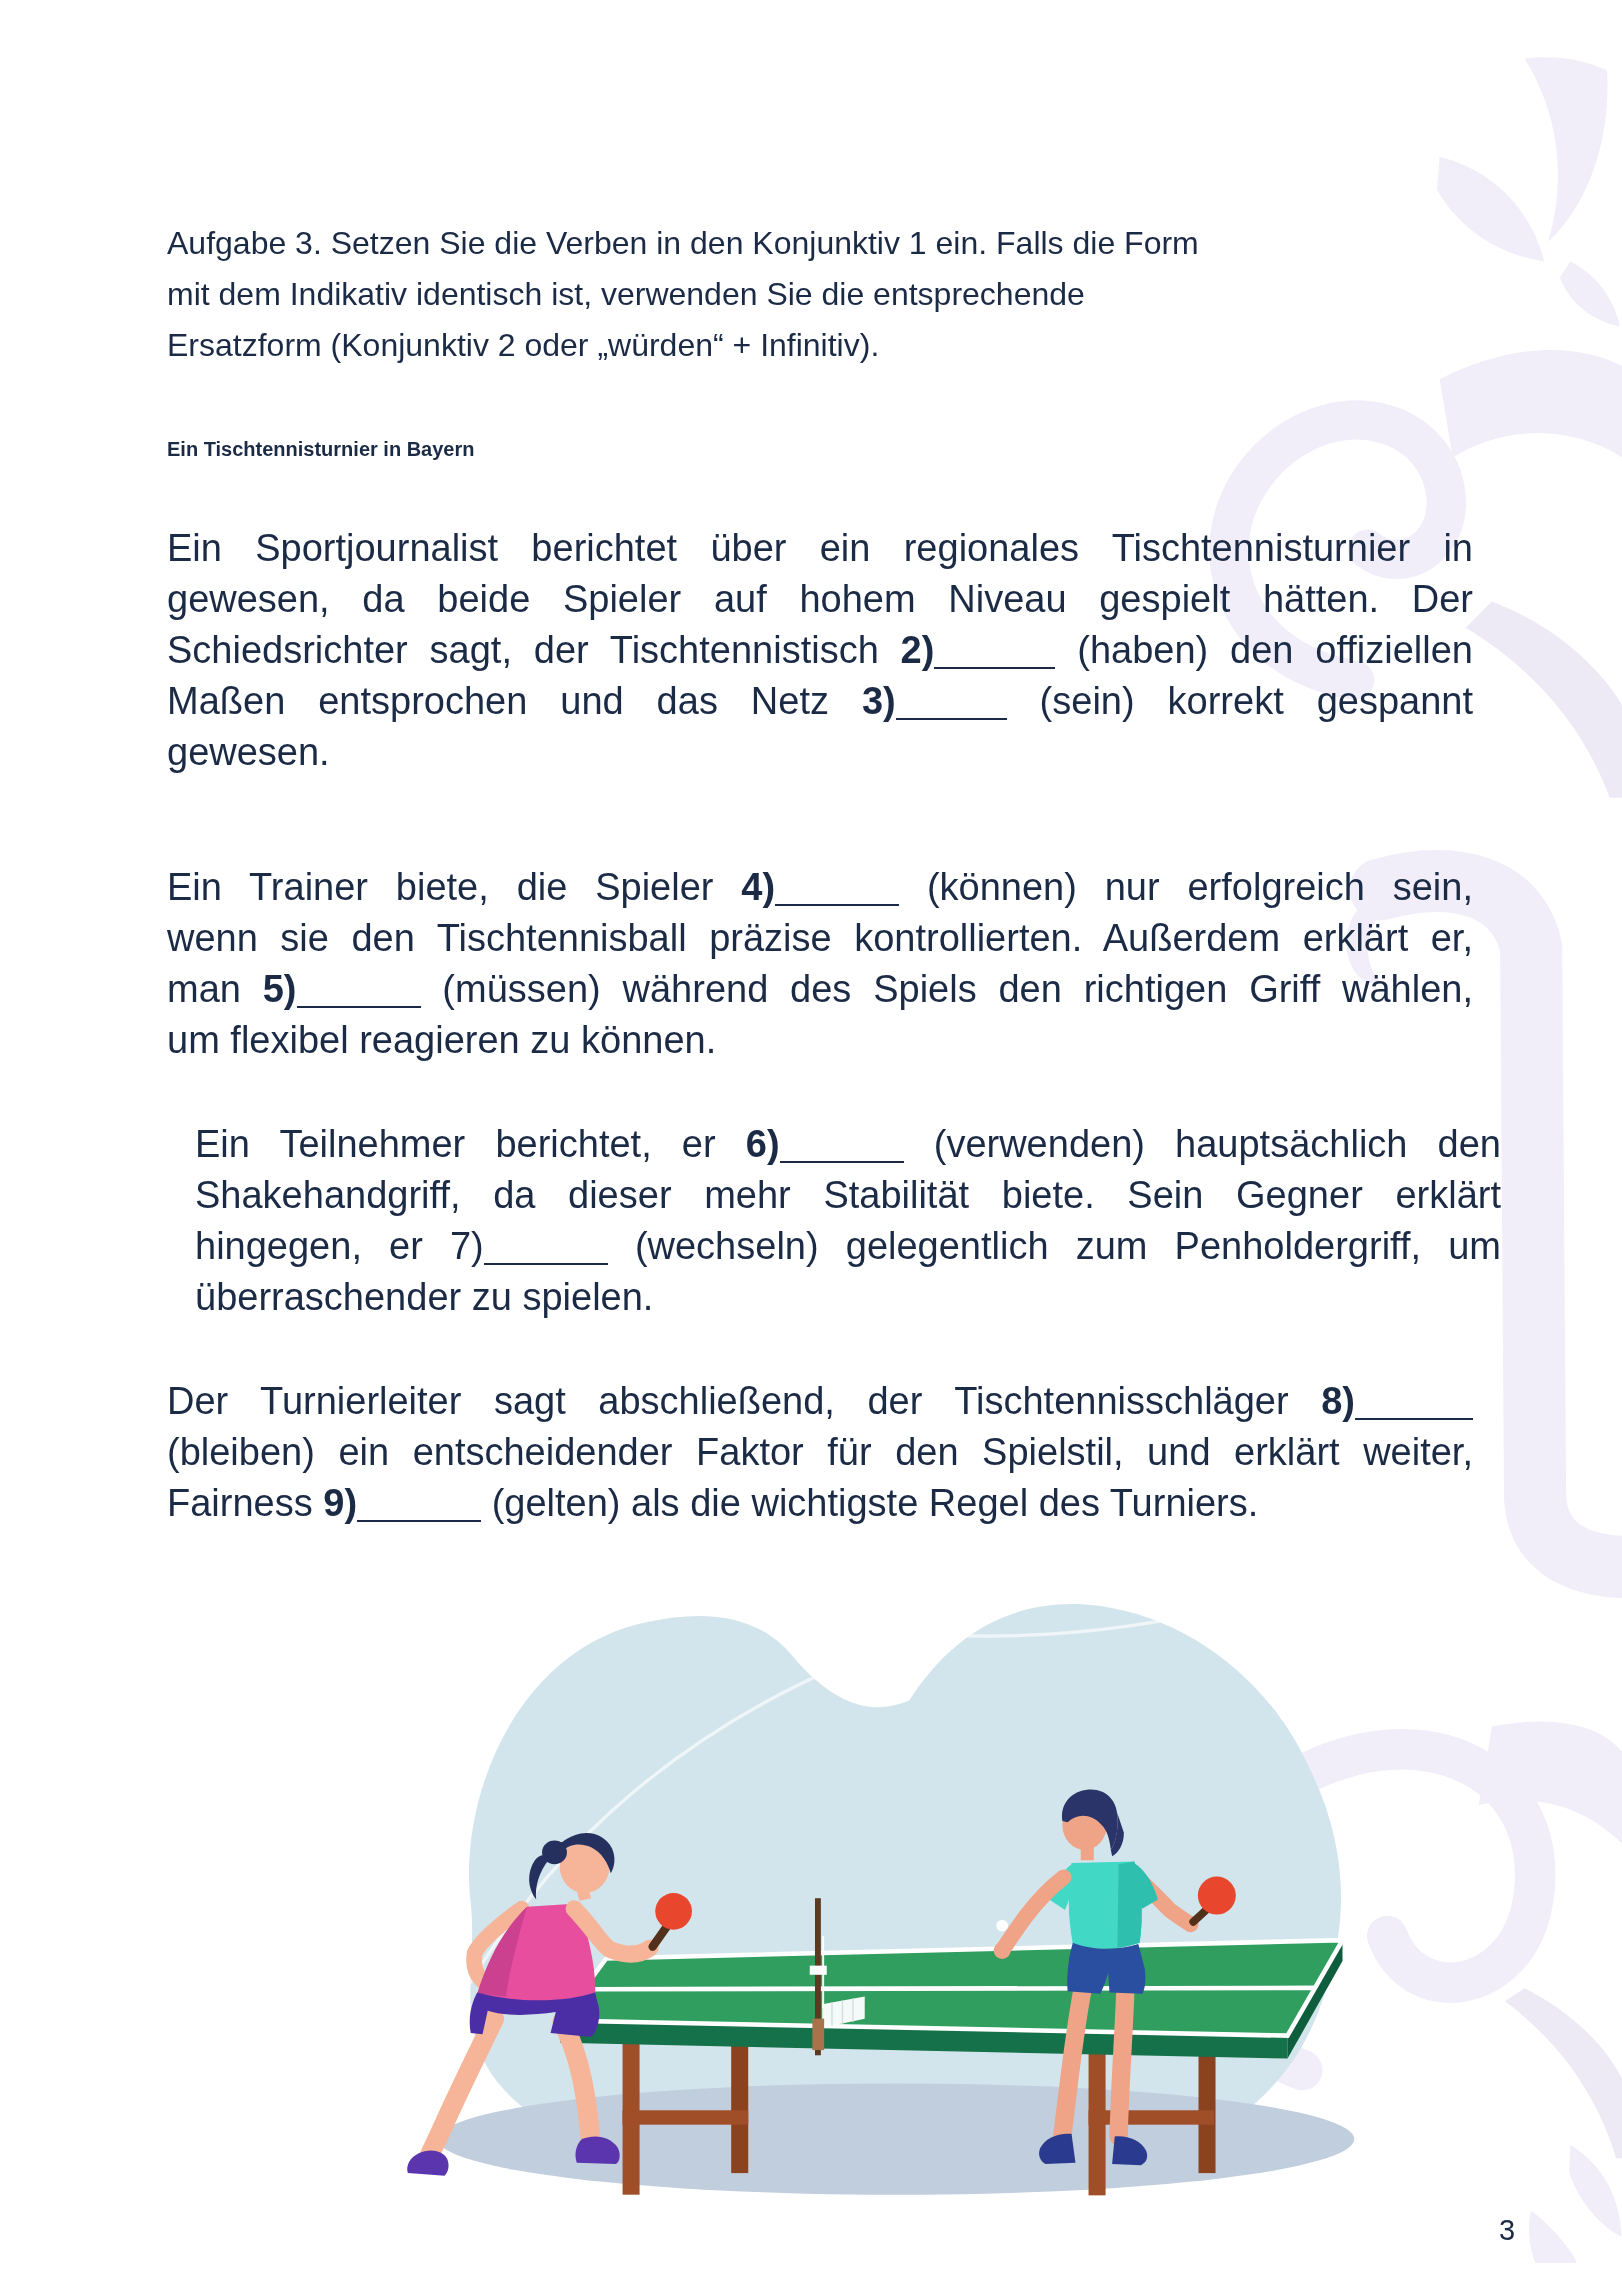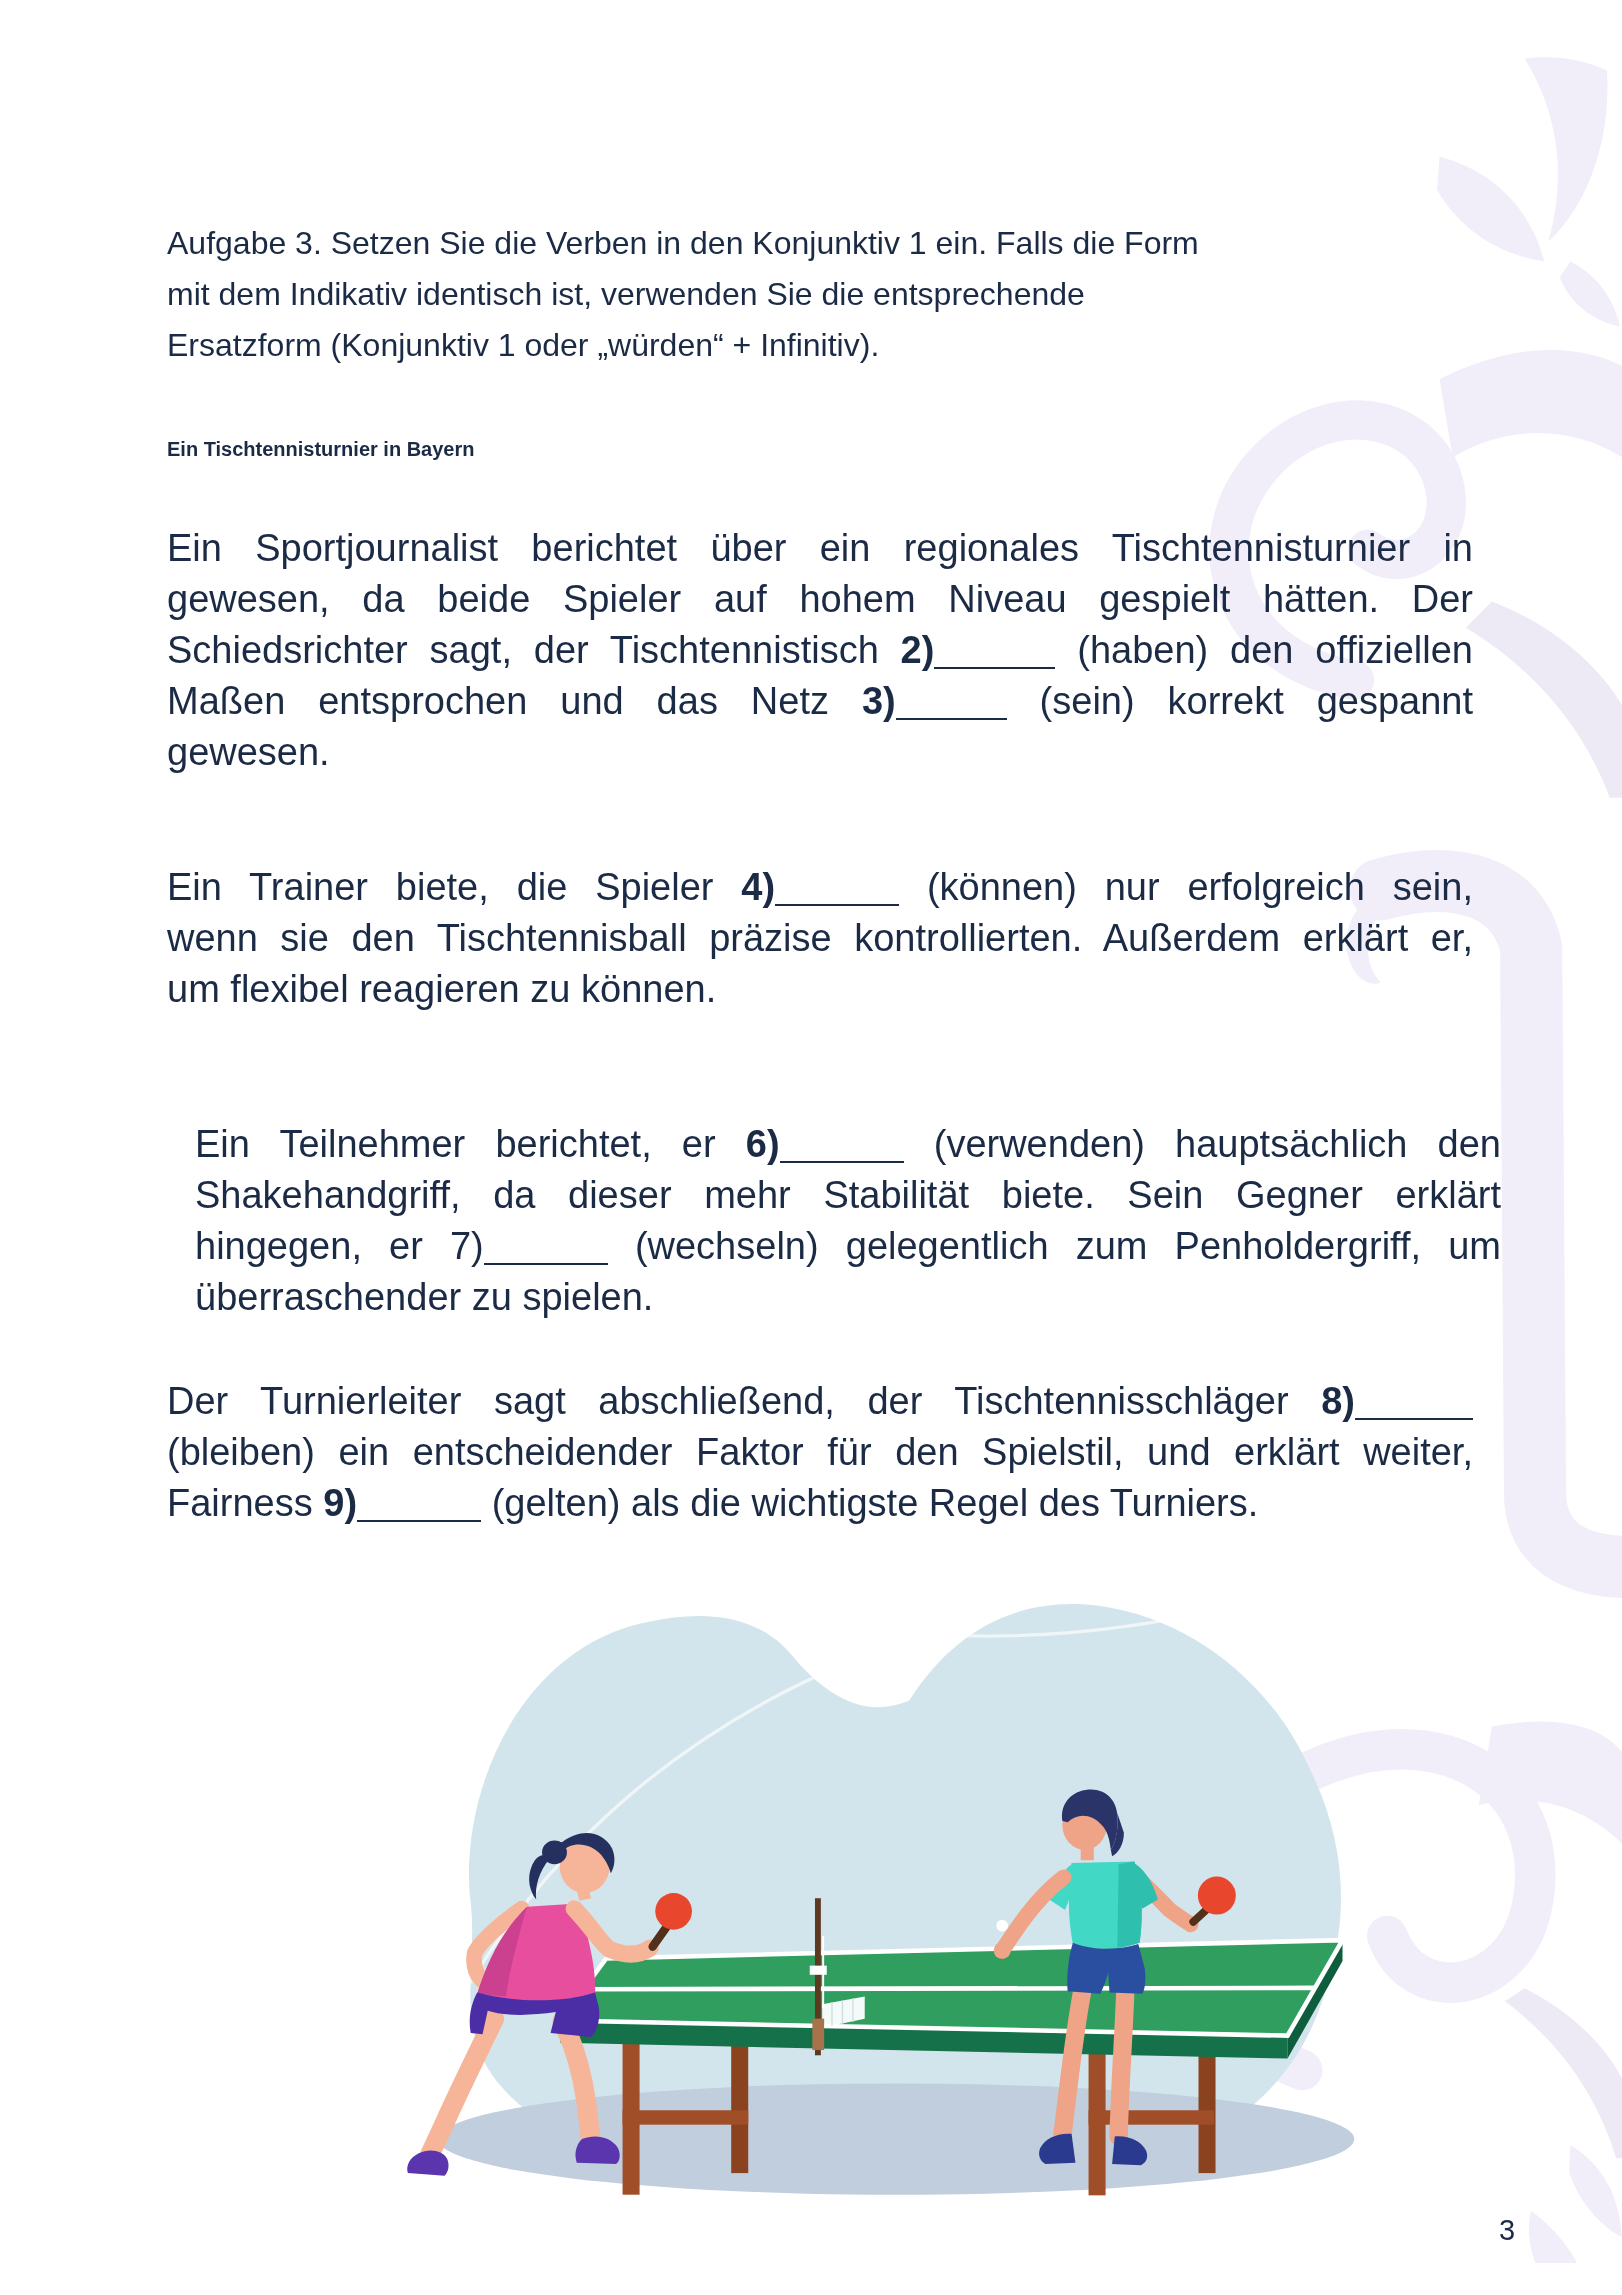--- a/index.html
+++ b/index.html
@@ -149,36 +149,37 @@
     <path fill="none" stroke-linecap="round" style="stroke:var(--c-skinM)" stroke-width="24" d="M 1066 500 C 1040 520 1020 544 1008 560 C 996 576 984 594 976 606"></path>
     <circle cx="972" cy="612" r="13" style="fill:var(--c-skinM)"></circle>
     <path style="fill:var(--c-shortsM)" d="M 1080 600 C 1110 612 1150 612 1180 602 L 1190 640 C 1192 658 1190 672 1186 678 L 1136 676 L 1134 646 C 1130 660 1126 670 1122 678 L 1072 674 C 1070 648 1074 620 1080 600 Z"></path>
     <circle cx="972" cy="574" r="9" style="fill:var(--c-ball)"></circle>
   </g>
 </svg>
 
 <div class="textblock title" style="top:218px;">
     <div class="tline">Aufgabe 3. Setzen Sie die Verben in den Konjunktiv 1 ein. Falls die Form</div>
     <div class="tline">mit dem Indikativ identisch ist, verwenden Sie die entsprechende</div>
-    <div class="tline">Ersatzform (Konjunktiv 1 oder „würden“ + Infinitiv).</div>
+    <div class="tline">Ersatzform (Konjunktiv 2 oder „würden“ + Infinitiv).</div>
   </div>
 
 <div class="textblock subheading" style="top:424px;">Ein Tischtennisturnier in Bayern</div>
 
 <div class="textblock para" style="top:523px;">
     <div class="pline"><span>Ein Sportjournalist berichtet über ein regionales Tischtennisturnier in</span></div>
     <div class="pline"><span>gewesen, da beide Spieler auf hohem Niveau gespielt hätten. Der</span></div>
     <div class="pline"><span>Schiedsrichter sagt, der Tischtennistisch </span><b>2)</b><span class="blank" style="width: 121px;"></span><span> (haben) den offiziellen</span></div>
     <div class="pline"><span>Maßen entsprochen und das Netz </span><b>3)</b><span class="blank" style="width: 111px;"></span><span> (sein) korrekt gespannt</span></div>
     <div class="pline last"><span>gewesen.</span></div>
   </div>
 
 <div class="textblock para" style="top:862px;">
     <div class="pline"><span>Ein Trainer biete, die Spieler </span><b>4)</b><span class="blank" style="width: 124px;"></span><span> (können) nur erfolgreich sein,</span></div>
     <div class="pline"><span>wenn sie den Tischtennisball präzise kontrollierten. Außerdem erklärt er,</span></div>
+    <div class="pline"><span>man </span><b>5)</b><span class="blank" style="width: 124px;"></span><span> (müssen) während des Spiels den richtigen Griff wählen,</span></div>
     <div class="pline last"><span>um flexibel reagieren zu können.</span></div>
   </div>
 
 <div class="textblock para" style="top:1119px;margin-left:28px;">
     <div class="pline"><span>Ein Teilnehmer berichtet, er </span><b>6)</b><span class="blank" style="width: 124px;"></span><span> (verwenden) hauptsächlich den</span></div>
     <div class="pline"><span>Shakehandgriff, da dieser mehr Stabilität biete. Sein Gegner erklärt</span></div>
     <div class="pline"><span>hingegen, er 7)</span><span class="blank" style="width: 124px;"></span><span> (wechseln) gelegentlich zum Penholdergriff, um</span></div>
     <div class="pline last"><span>überraschender zu spielen.</span></div>
   </div>
 

